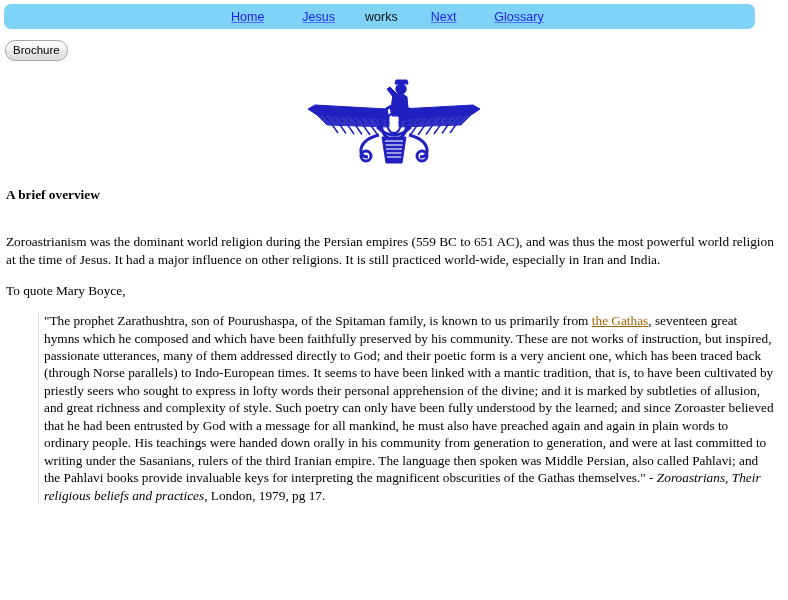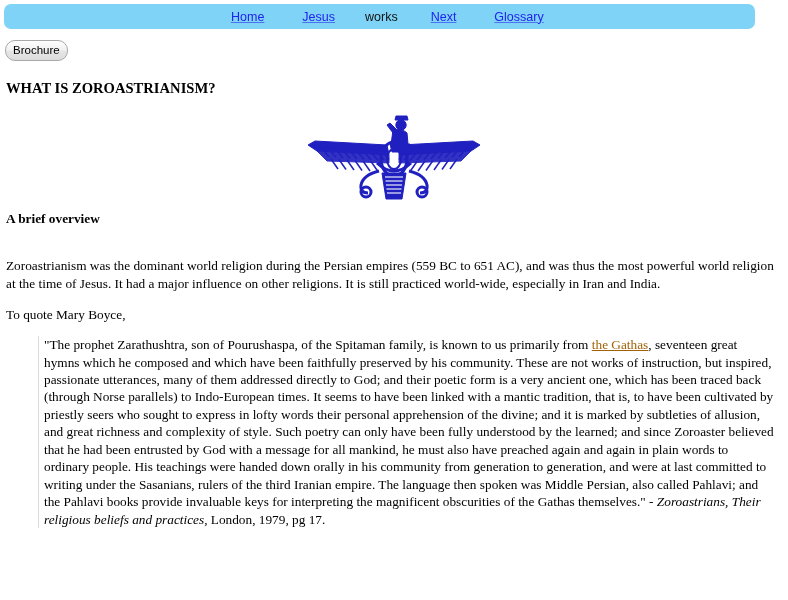--- a/index.html
+++ b/index.html
@@ -73,21 +73,21 @@
     letter-spacing: -0.1px;
   }
   h3.section-title {
     font-size: 14.6px;
     font-weight: bold;
     margin: 19px 0 0 0;
   }
   h4.sub-title {
     font-size: 13.3px;
     font-weight: bold;
-    margin: 4px 0 0 0;
+    margin: 16px 0 0 0;
   }
   p.body-text {
     margin: 0;
     line-height: 1.32;
     text-align: left;
   }
   .spacer-14 { height: 14px; }
   .spacer-16 { height: 16px; }
   .spacer-12 { height: 12px; }
 
@@ -124,21 +124,20 @@
   <a href="#" class="nav-item-glossary">Glossary</a>
 </div>
 
 <div class="btn-wrap">
   <button type="button" class="brochure-btn">Brochure</button>
 </div>
 
 <div class="content">
 
 
-  <h3 class="section-title">WHAT IS ZOROASTRIANISM?</h3>
 
   <div class="symbol-wrap">
     <svg width="178" height="92" viewBox="0 0 178 92" aria-hidden="true">
       <g fill="#2020c0" stroke="#2020c0">
 
         <ellipse cx="89" cy="48" rx="13" ry="17" fill="none" stroke-width="3.2"></ellipse>
         <ellipse cx="89" cy="48" rx="7" ry="10" fill="none" stroke-width="2"></ellipse>
 
         <path d="M72 52 q17 16 34 0" fill="none" stroke-width="3"></path>
 

